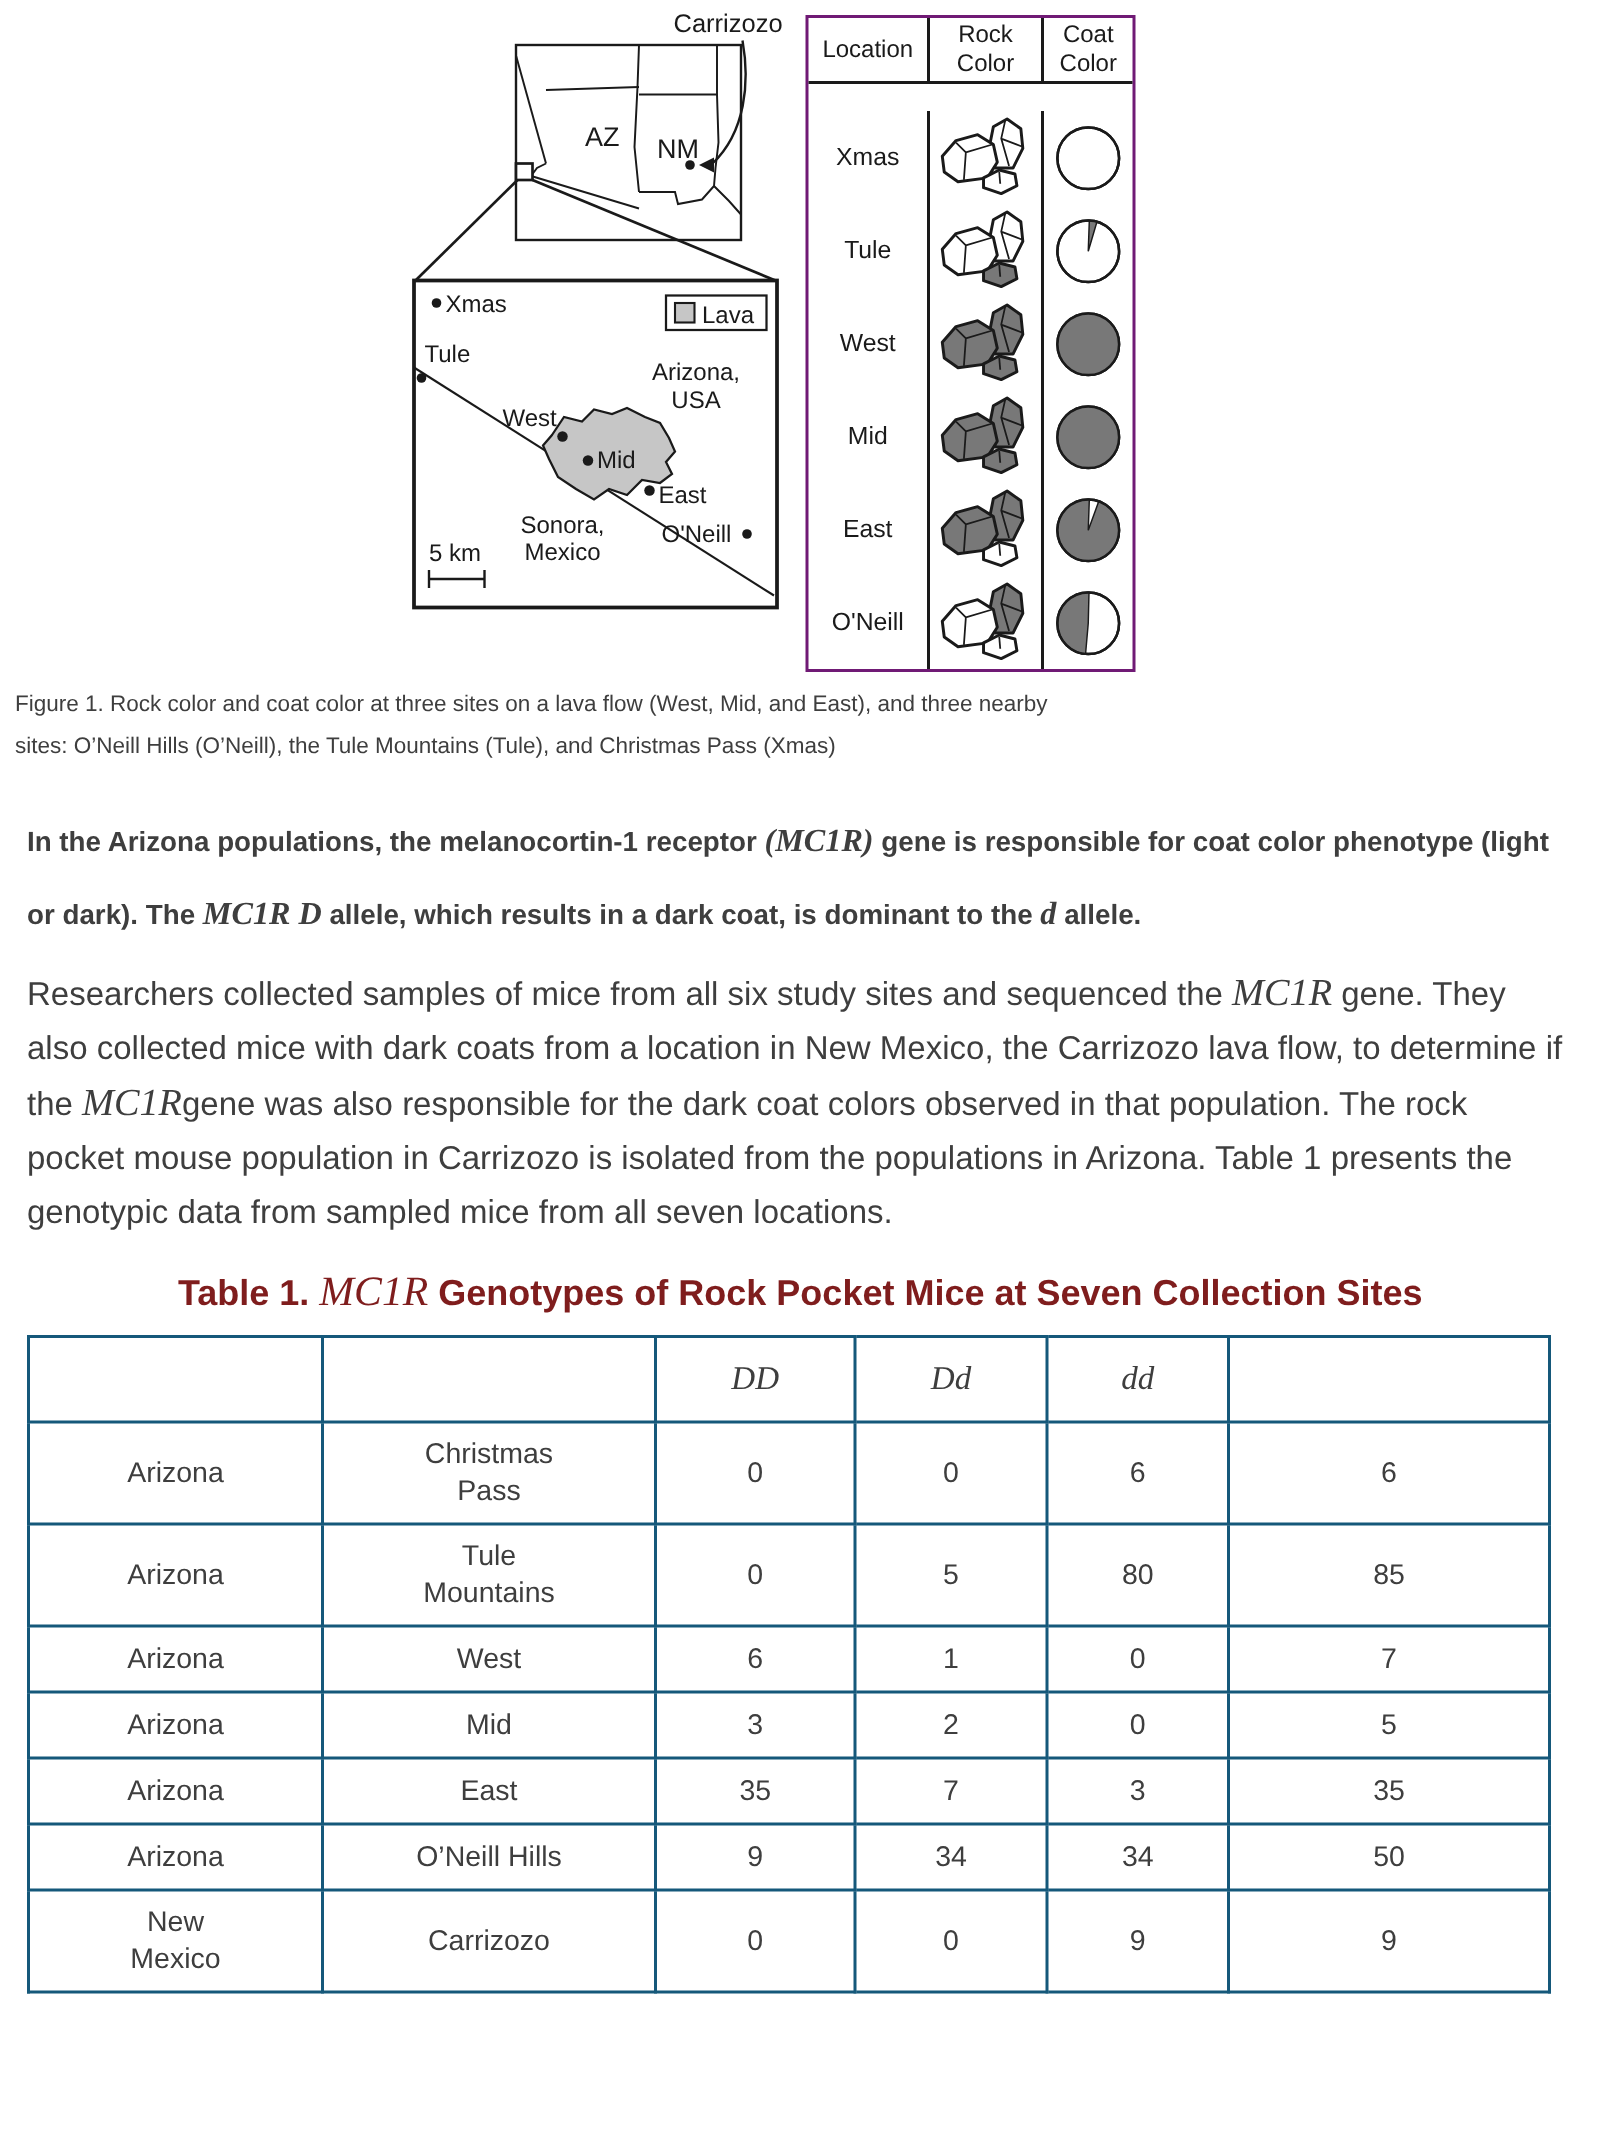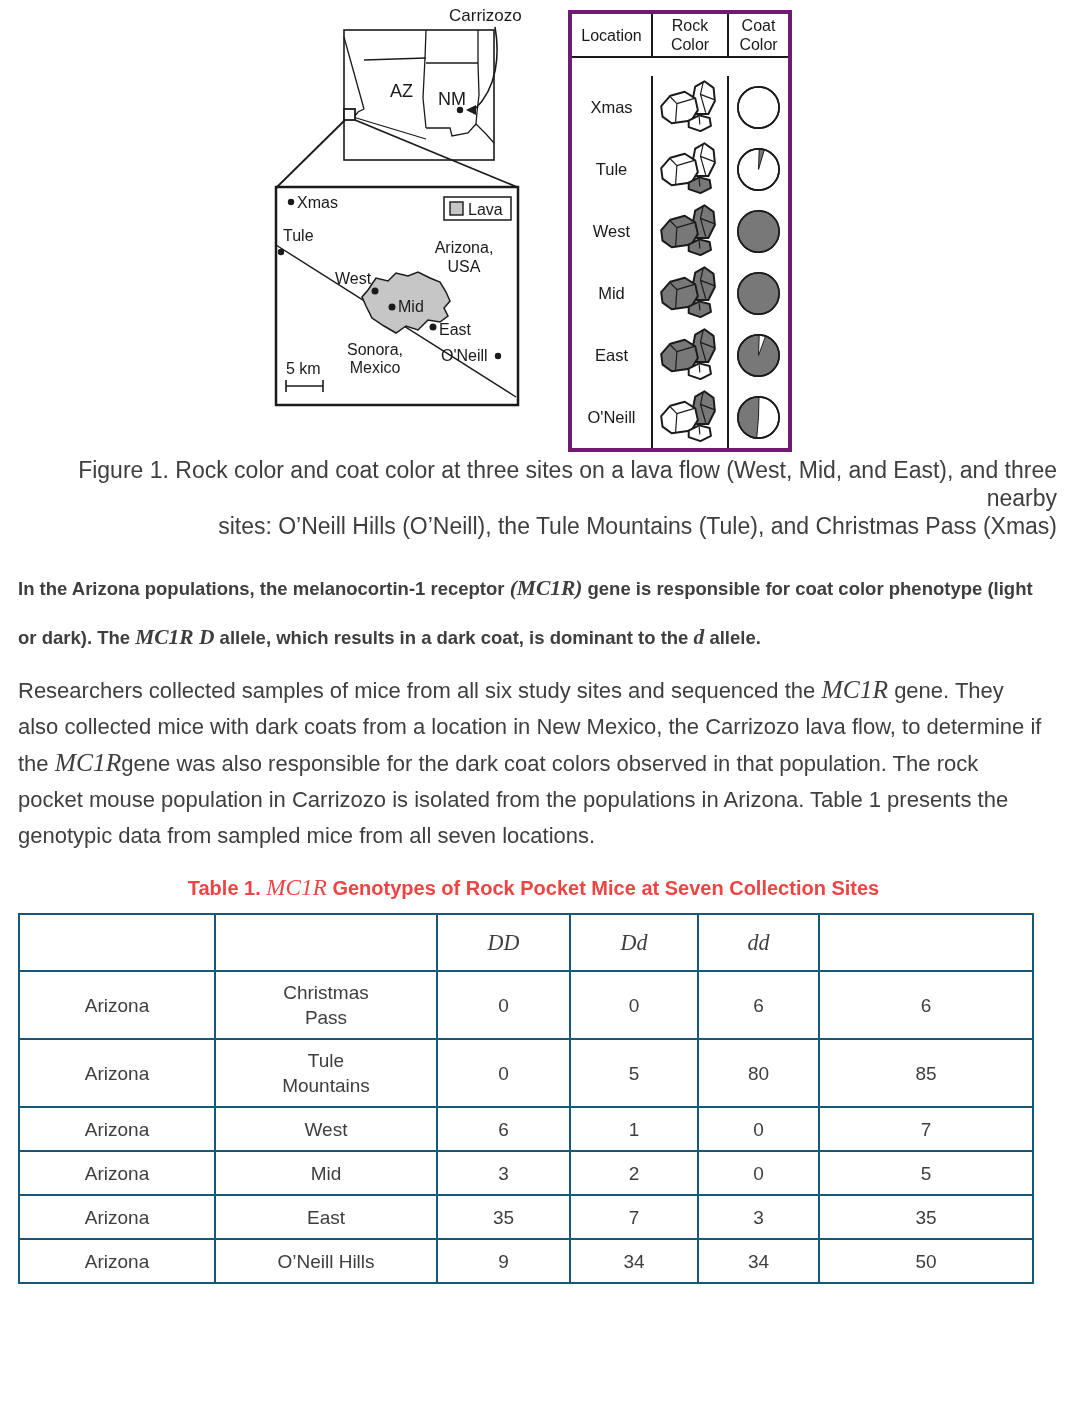--- a/index.html
+++ b/index.html
@@ -11,46 +11,46 @@
   .math{
     font-family:"Liberation Serif","DejaVu Serif",serif;
     font-style:italic;
     font-size:1.16em;
   }
   
   .figure{position:relative;height:442px;}
   .map-svg{position:absolute;left:268px;top:0;width:262px;height:432px;}
   .map-svg text{font-family:"Liberation Sans","DejaVu Sans",sans-serif;fill:#1a1a1a;}
   .fig-table{
-    position:absolute;left:568px;top:10px;
+    position:absolute;left:537px;top:10px;
     display:grid;grid-template-columns:81px 76px 59px;grid-auto-rows:62px;
-    border:4px solid #701a75;background:#fff;box-sizing:content-box;
+    border:2px solid #701a75;background:#fff;box-sizing:content-box;
   }
   .fig-table > div{display:flex;align-items:center;justify-content:center;}
   .fig-table > div:nth-child(3n+1),
   .fig-table > div:nth-child(3n+2){border-right:2px solid #1a1a1a;}
   .fig-head{
     height:42px;border-bottom:2px solid #1a1a1a;
     font-size:16px;line-height:19px;color:#1a1a1a;
     text-align:center;white-space:pre-line;
   }
   .fig-loc{font-size:16.5px;color:#1a1a1a;}
   .rock-svg{width:66px;height:55px;}
   .pie-svg{width:47px;height:47px;}
   
   .caption{
-    margin:14px 10px 0;text-align:right;
-    font-size:23px;line-height:28px;white-space:pre-line;
+    margin:14px 10px 0;text-align:left;
+    font-size:15px;line-height:28px;white-space:pre-line;
   }
   .para1{margin:24px 18px 0;font-size:18.5px;line-height:49px;font-weight:bold;}
   .para2{margin:10px 18px 0;font-size:22px;line-height:36px;}
   
   .table-title{
     margin:20px 0 0;text-align:center;
-    font-size:20px;font-weight:bold;color:#ef4444;
+    font-size:24px;font-weight:bold;color:#7f1d1d;
   }
   .table-title .math{font-weight:normal;}
   table.mt{
     border-collapse:collapse;table-layout:fixed;
     margin:12px 0 0 18px;width:1014px;
   }
   .mt th,.mt td{
     border:2px solid #15587a;padding:0;
     text-align:center;vertical-align:middle;
     font-weight:normal;font-size:19px;color:#3e3e3e;
@@ -328,14 +328,23 @@
         <td>35</td>
       </tr>
       <tr class="r1">
         <td>Arizona</td>
         <td>O’Neill Hills</td>
         <td>9</td>
         <td>34</td>
         <td>34</td>
         <td>50</td>
       </tr>
+      <tr class="r2">
+        <td>New
+Mexico</td>
+        <td>Carrizozo</td>
+        <td>0</td>
+        <td>0</td>
+        <td>9</td>
+        <td>9</td>
+      </tr>
     </tbody>
 </table>
 
 </body></html>

